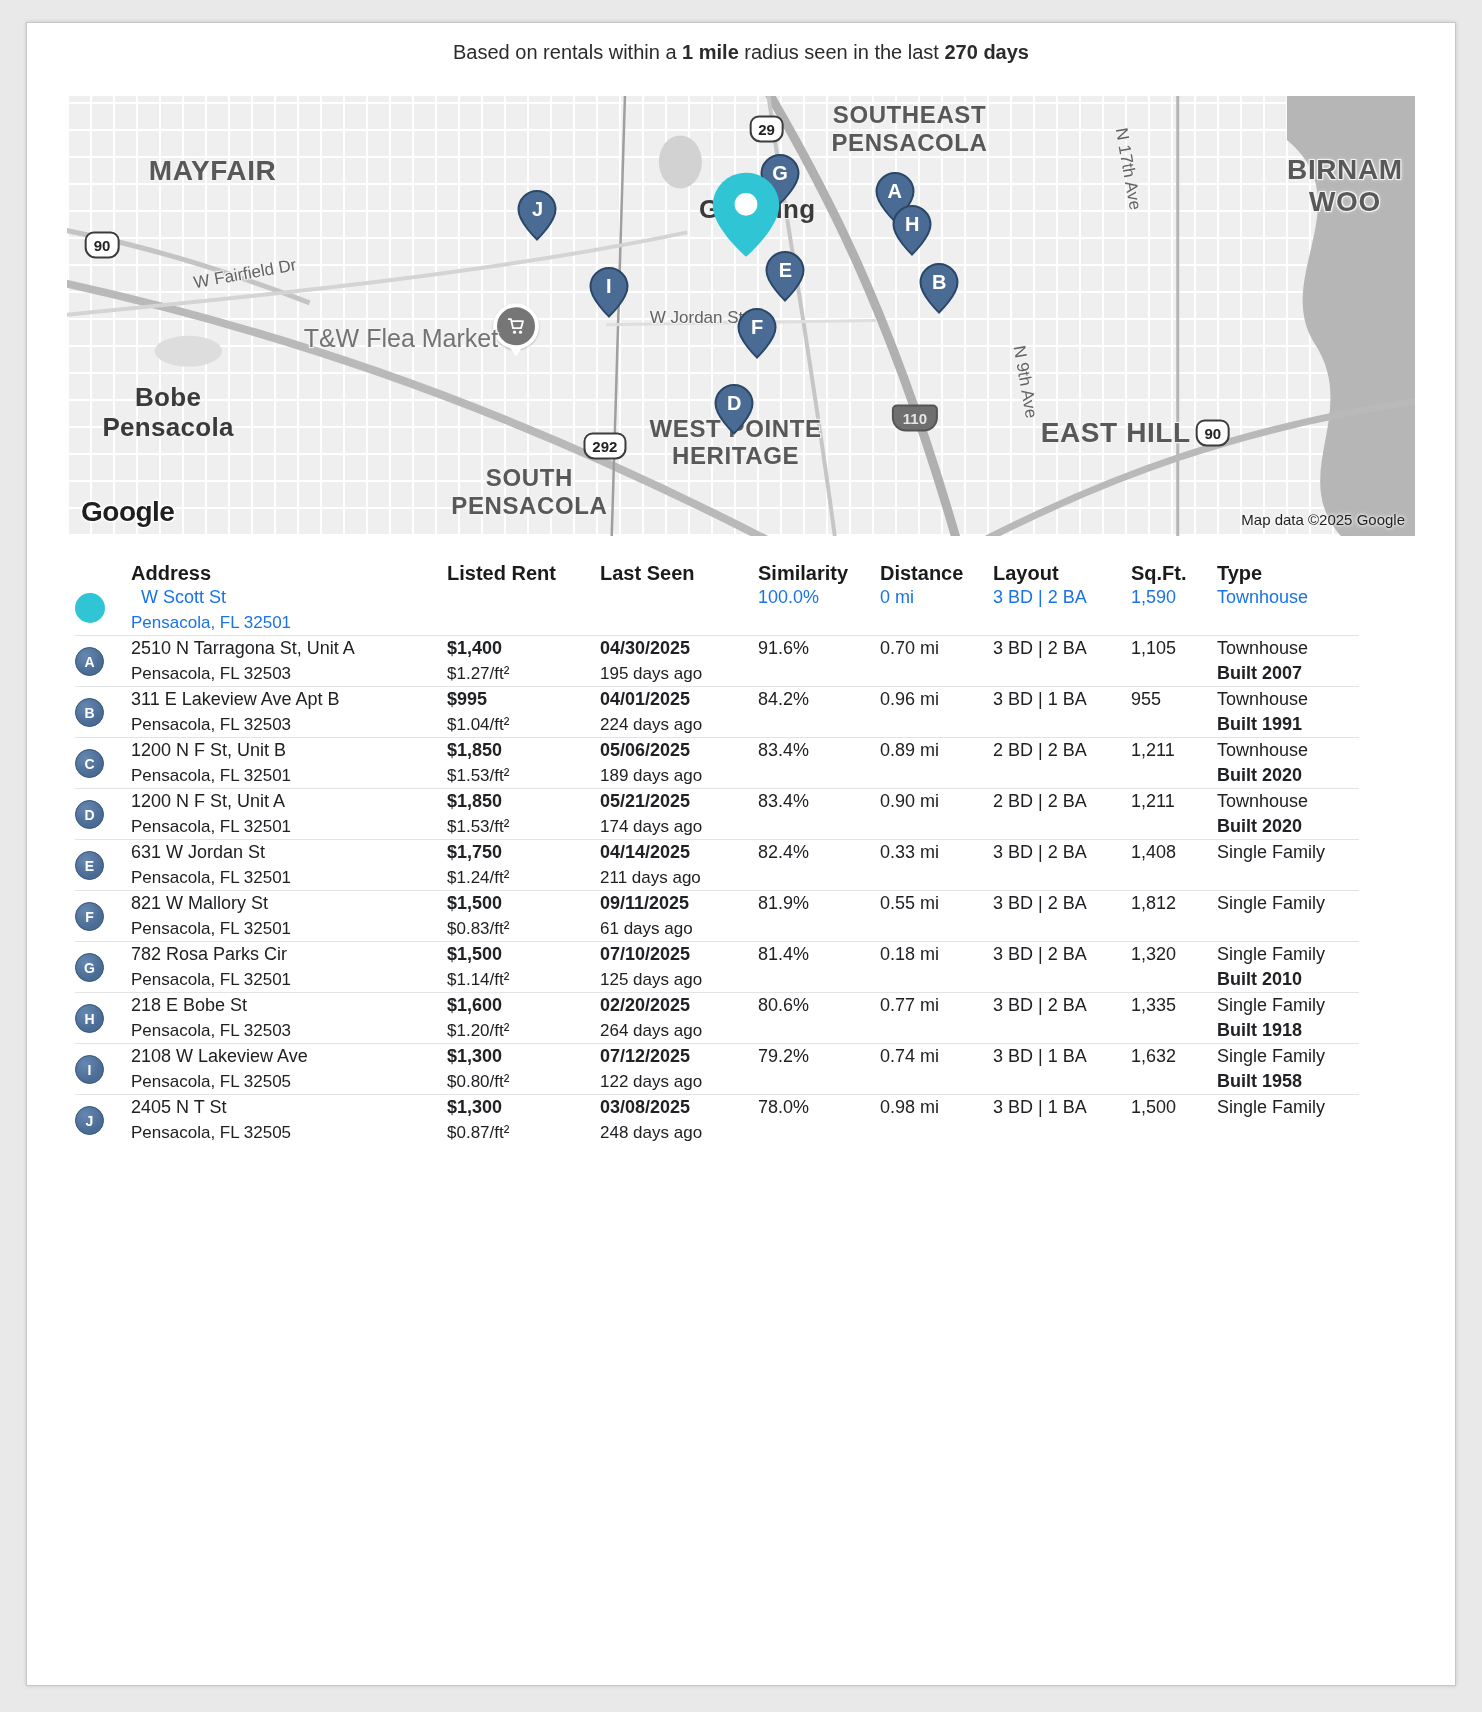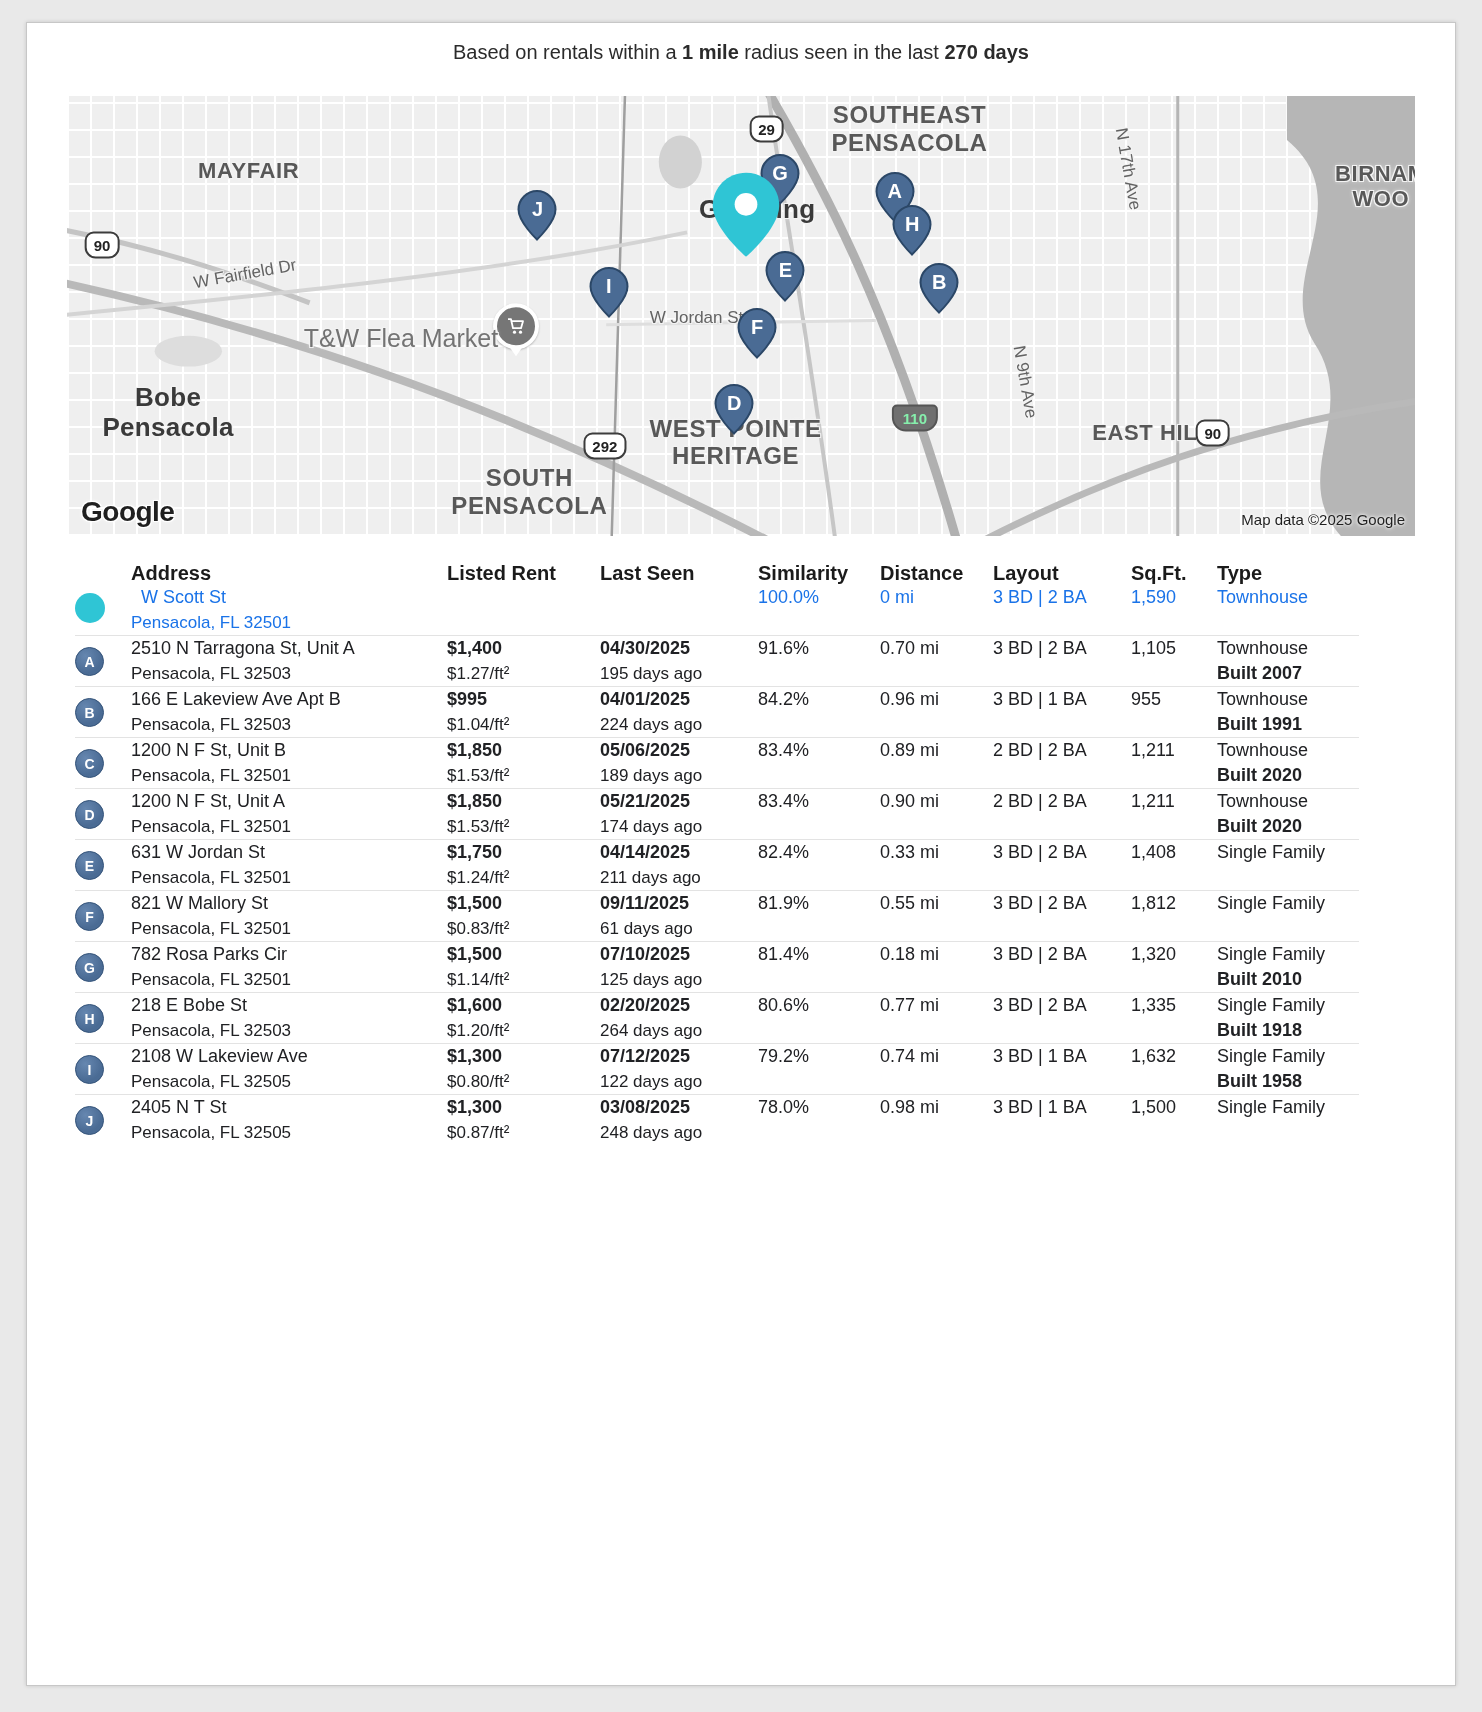--- a/index.html
+++ b/index.html
@@ -24,30 +24,30 @@
       repeating-linear-gradient(90deg,#ffffff 0 2px,transparent 2px 23px),
       #efefef;
   }
   .map svg.roads{position:absolute;inset:0;width:100%;height:100%;}
   .map-label{
     position:absolute;transform:translate(-50%,-50%);white-space:pre-line;text-align:center;
     text-shadow:-1px -1px 0 #f3f3f3,1px -1px 0 #f3f3f3,-1px 1px 0 #f3f3f3,1px 1px 0 #f3f3f3,0 0 4px #f3f3f3;
     z-index:1;line-height:1.15;
   }
   .map-label.nbhd{font-size:24px;font-weight:700;color:#585858;letter-spacing:.6px;}
-  .map-label.nbhd.lg{font-size:22px;margin-left:36px;}
+  .map-label.nbhd.lg{font-size:28px;}
   .map-label.city{font-size:26px;font-weight:700;color:#3a3a3a;letter-spacing:.3px;}
   .map-label.street{font-size:17px;color:#636363;}
   .map-label.poi-label{font-size:25px;color:#737373;margin-left:36px;}
   .shield{
     position:absolute;transform:translate(-50%,-50%);z-index:1;
     background:#fff;border:2.5px solid #3c3c3c;color:#222;
     font-size:15px;font-weight:700;padding:3px 7px;border-radius:9px 9px 11px 11px;
   }
-  .shield.interstate{background:#6f6f6f;border-color:#555;color:#86efac;border-radius:5px 5px 14px 14px;padding:3px 9px;}
+  .shield.interstate{background:#6f6f6f;border-color:#555;color:#e5e5e5;border-radius:5px 5px 14px 14px;padding:3px 9px;}
   .pin{position:absolute;transform:translate(-50%,-58%);}
   .pin-letter{
     position:absolute;left:50%;top:20px;transform:translate(-50%,-50%);
     color:#fff;font-weight:700;font-size:20px;
   }
   .subject-pin{position:absolute;transform:translate(-50%,-60%);z-index:30;}
   .poi-marker{position:absolute;transform:translate(-50%,-60%);z-index:1;}
   .poi-circle{
     width:38px;height:38px;border-radius:50%;background:#767676;border:4px solid #fff;
     display:flex;align-items:center;justify-content:center;box-shadow:0 1px 2px rgba(0,0,0,.25);
@@ -302,21 +302,21 @@
           </td>
     <td>
       <div class="l1">Townhouse</div>
       <div class="l1 bold">Built 2007</div>
     </td>
   </tr>
 
   <tr class="listing">
     <td class="c-badge"><span class="badge">B</span></td>
     <td>
-      <div class="l1">166 E Lakeview Ave Apt B</div>
+      <div class="l1">311 E Lakeview Ave Apt B</div>
       <div class="l2">Pensacola, FL 32503</div>
     </td>
     <td>
       <div class="l1 bold">$995</div>
       <div class="l2">$1.04/ft²</div>
     </td>
     <td>
       <div class="l1 bold">04/01/2025</div>
       <div class="l2">224 days ago</div>
     </td>

